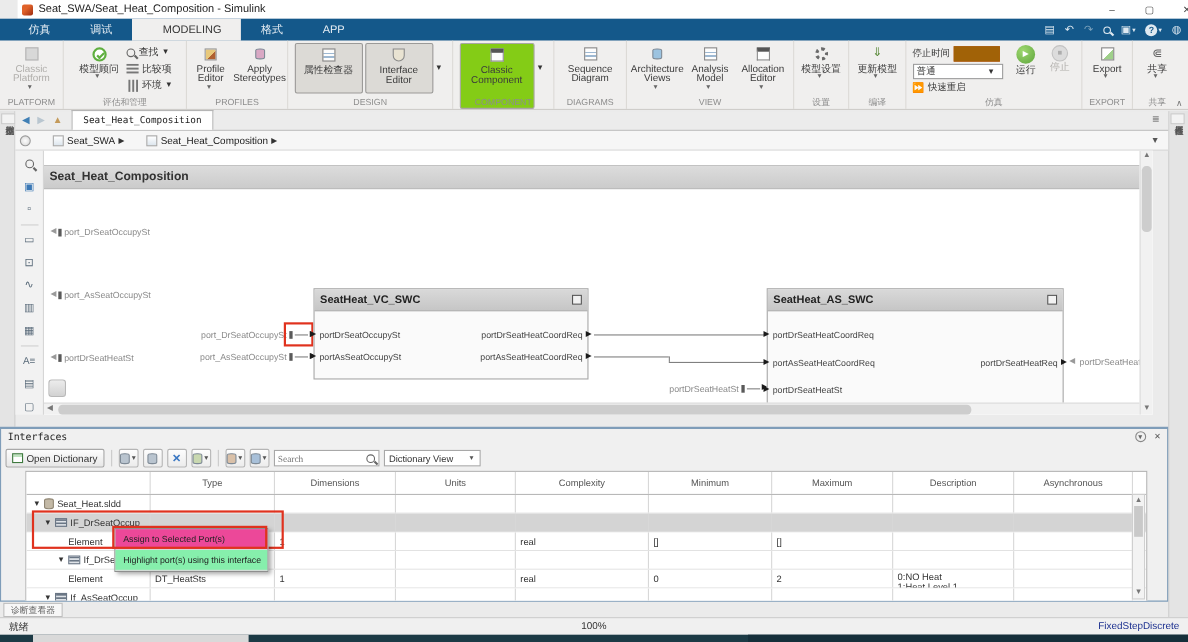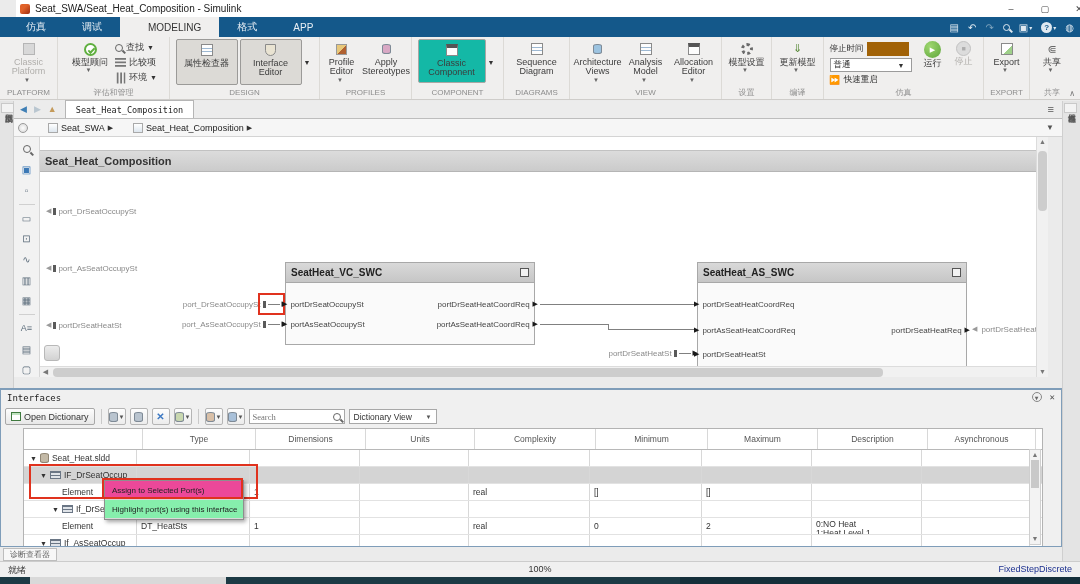--- a/index.html
+++ b/index.html
@@ -30,21 +30,21 @@
 
   
   .ribbon { position:absolute; top:37px; left:0; width:1080px; height:63px; background:#f0efee; border-bottom:1px solid #cfcdca; display:flex; }
   .rgroup { position:relative; height:100%; border-right:1px solid #dcdad6; padding:2px 2px 13px 2px; display:flex; align-items:flex-start; justify-content:center; gap:2px; }
   .glabel { position:absolute; bottom:0; left:0; right:0; height:12px; line-height:12px; text-align:center; font-size:8px; color:#8d8d8d; white-space:nowrap; overflow:hidden; }
   .rbig { width:52px; display:flex; flex-direction:column; align-items:center; gap:1px; padding-top:2px; font-size:9px; line-height:1.05; text-align:center; color:#3c3c3c; }
   .rbig.narrow { width:46px; }
   .rbig.disabled { color:#b0aeab; }
   .rbig .caret { font-size:6px; color:#666; line-height:4px; }
   .toggled { background:#dcdad6; border:1px solid #9b9a98; border-radius:2px; padding:2px 1px 2px 1px; height:46px; }
-  .boxed { border:1px solid #a9a7a4; border-radius:2px; background:#14b8a6; height:44px; }
+  .boxed { border:1px solid #a9a7a4; border-radius:2px; background:#84cc16; height:60px; }
   .smallcol { display:flex; flex-direction:column; justify-content:flex-start; padding-top:1px; }
   .smallitem { display:flex; align-items:center; gap:3px; font-size:9px; height:15px; color:#3c3c3c; white-space:nowrap; }
   .icon16 { width:16px; height:16px; display:flex; align-items:center; justify-content:center; }
   .i-box { display:inline-block; width:12px; height:12px; border:1px solid #8a8a8a; background:#fdfdfd; }
   .i-box.grid { background:linear-gradient(#fdfdfd 30%,#9db8d2 30%,#9db8d2 45%,#fdfdfd 45%,#fdfdfd 60%,#9db8d2 60%,#9db8d2 75%,#fdfdfd 75%); }
   .i-box.win { border-top:4px solid #555; }
   .i-box.gray { background:#d8d8d8; border-color:#b5b5b5; }
   .i-check { width:13px; height:13px; border-radius:50%; border:2px solid #5faf3f; position:relative; background:#fff; display:inline-block; }
   .i-check::after { content:''; position:absolute; left:2px; top:3px; width:5px; height:2px; border-left:2px solid #5faf3f; border-bottom:2px solid #5faf3f; transform:rotate(-45deg); }
   .i-mag { width:8px; height:8px; border:1.5px solid #666; border-radius:50%; position:relative; display:inline-block; }
@@ -123,21 +123,21 @@
   .tb-sep { width:1px; height:15px; background:#c9c9c9; margin:0 2px; }
   .i-table-green { width:10px; height:9px; border:1px solid #3f7a3f; background:linear-gradient(#bfe3bf 30%,#fff 30%); display:inline-block; }
   .i-db { width:9px; height:10px; border-radius:4px/2px; background:#b9c4cf; border:1px solid #7e8a96; display:inline-block; }
   .i-x-blue { color:#3b78c3; font-weight:bold; font-size:10px; }
   .search-box { width:96px; height:15px; border:1px solid #a8a8a8; background:#fff; display:flex; align-items:center; justify-content:space-between; padding:0 3px; }
   .search-box input { border:none; outline:none; width:78px; font-size:8.5px; font-family:Liberation Serif, serif; color:#444; background:transparent; }
   .view-select { width:88px; height:15px; border:1px solid #a8a8a8; background:#fff; display:flex; align-items:center; justify-content:space-between; padding:0 4px; font-size:8.5px; color:#333; }
 
   .ip-tablewrap { position:absolute; left:22px; top:38px; width:1020px; height:120px; background:#fff; border:1px solid #b3b3b3; overflow:hidden; }
   .trow { display:flex; height:17px; border-bottom:1px solid #e2e2e2; background:#fff; font-size:8.5px; color:#333; align-items:stretch; }
-  .trow.header { height:21px; border-bottom:1px solid #b8b8b8; color:#555;justify-content:center; }
+  .trow.header { height:21px; border-bottom:1px solid #b8b8b8; color:#555; }
   .trow.selected { background:#d4d4d4; }
   .tc { border-right:1px solid #d8d8d8; display:flex; align-items:center; padding:0 4px; overflow:hidden; white-space:nowrap; }
   .tc.center { justify-content:center; }
   .c0{width:113px}.c1{width:113px}.c2{width:110px}.c3{width:109px}.c4{width:121px}.c5{width:112px}.c6{width:110px}.c7{width:110px}.c8{width:108px}
   .caret { font-size:7px; color:#333; margin-right:3px; }
   .t-db { width:9px; height:10px; border-radius:4px/2px; background:#c3b9a6; border:1px solid #8f8573; display:inline-block; margin-right:3px; }
   .t-if { width:11px; height:8px; background:linear-gradient(#6a7685 1.5px,#dfe3e8 1.5px); background-size:100% 3px; border:1px solid #6a7685; display:inline-block; margin-right:3px; }
   .desc2 { display:block; line-height:9px; }
   .tbl-vscroll { position:absolute; left:1028px; top:59px; width:12px; height:96px; background:#f3f3f3; border:1px solid #cfcfcf; }
   .tbl-vthumb { position:absolute; left:1px; top:10px; width:8px; height:28px; background:#c9c9c9; }
@@ -229,52 +229,52 @@
         </div>
         <div class="smallitem">
           <span class="i-lines" style="transform:rotate(90deg)"></span>
           <span>环境</span>
           <span class="caret">▼</span>
         </div>
       </div>
       <div class="glabel">评估和管理</div>
     </div>
 
+    <div class="rgroup" style="width:92px">
+      <div class="rbig narrow">
+        <span class="icon16">
+            <span class="i-pencil"></span>
+          </span>
+        <span>Profile Editor</span>
+        <span class="caret">▼</span>
+      </div>
+      <div class="rbig narrow">
+        <span class="icon16">
+            <span class="i-db" style="background:#d9a8c4"></span>
+          </span>
+        <span>Apply Stereotypes</span>
+      </div>
+      <div class="glabel">PROFILES</div>
+    </div>
+
     <div class="rgroup" style="width:150px">
       <div class="rbig toggled" style="width:62px">
         <span class="icon16">
             <span class="i-box grid"></span>
           </span>
         <span>属性检查器</span>
       </div>
       <div class="rbig toggled" style="width:62px">
         <span class="icon16">
             <span class="i-shield"></span>
           </span>
         <span>Interface Editor</span>
       </div>
       <span class="caret" style="margin-top:20px">▼</span>
       <div class="glabel">DESIGN</div>
-    </div>
-
-    <div class="rgroup" style="width:92px">
-      <div class="rbig narrow">
-        <span class="icon16">
-            <span class="i-pencil"></span>
-          </span>
-        <span>Profile Editor</span>
-        <span class="caret">▼</span>
-      </div>
-      <div class="rbig narrow">
-        <span class="icon16">
-            <span class="i-db" style="background:#d9a8c4"></span>
-          </span>
-        <span>Apply Stereotypes</span>
-      </div>
-      <div class="glabel">PROFILES</div>
     </div>
 
     <div class="rgroup" style="width:92px">
       <div class="rbig boxed" style="width:68px">
         <span class="icon16">
             <span class="i-box win"></span>
           </span>
         <span>Classic Component</span>
       </div>
       <span class="caret" style="margin-top:20px">▼</span>

